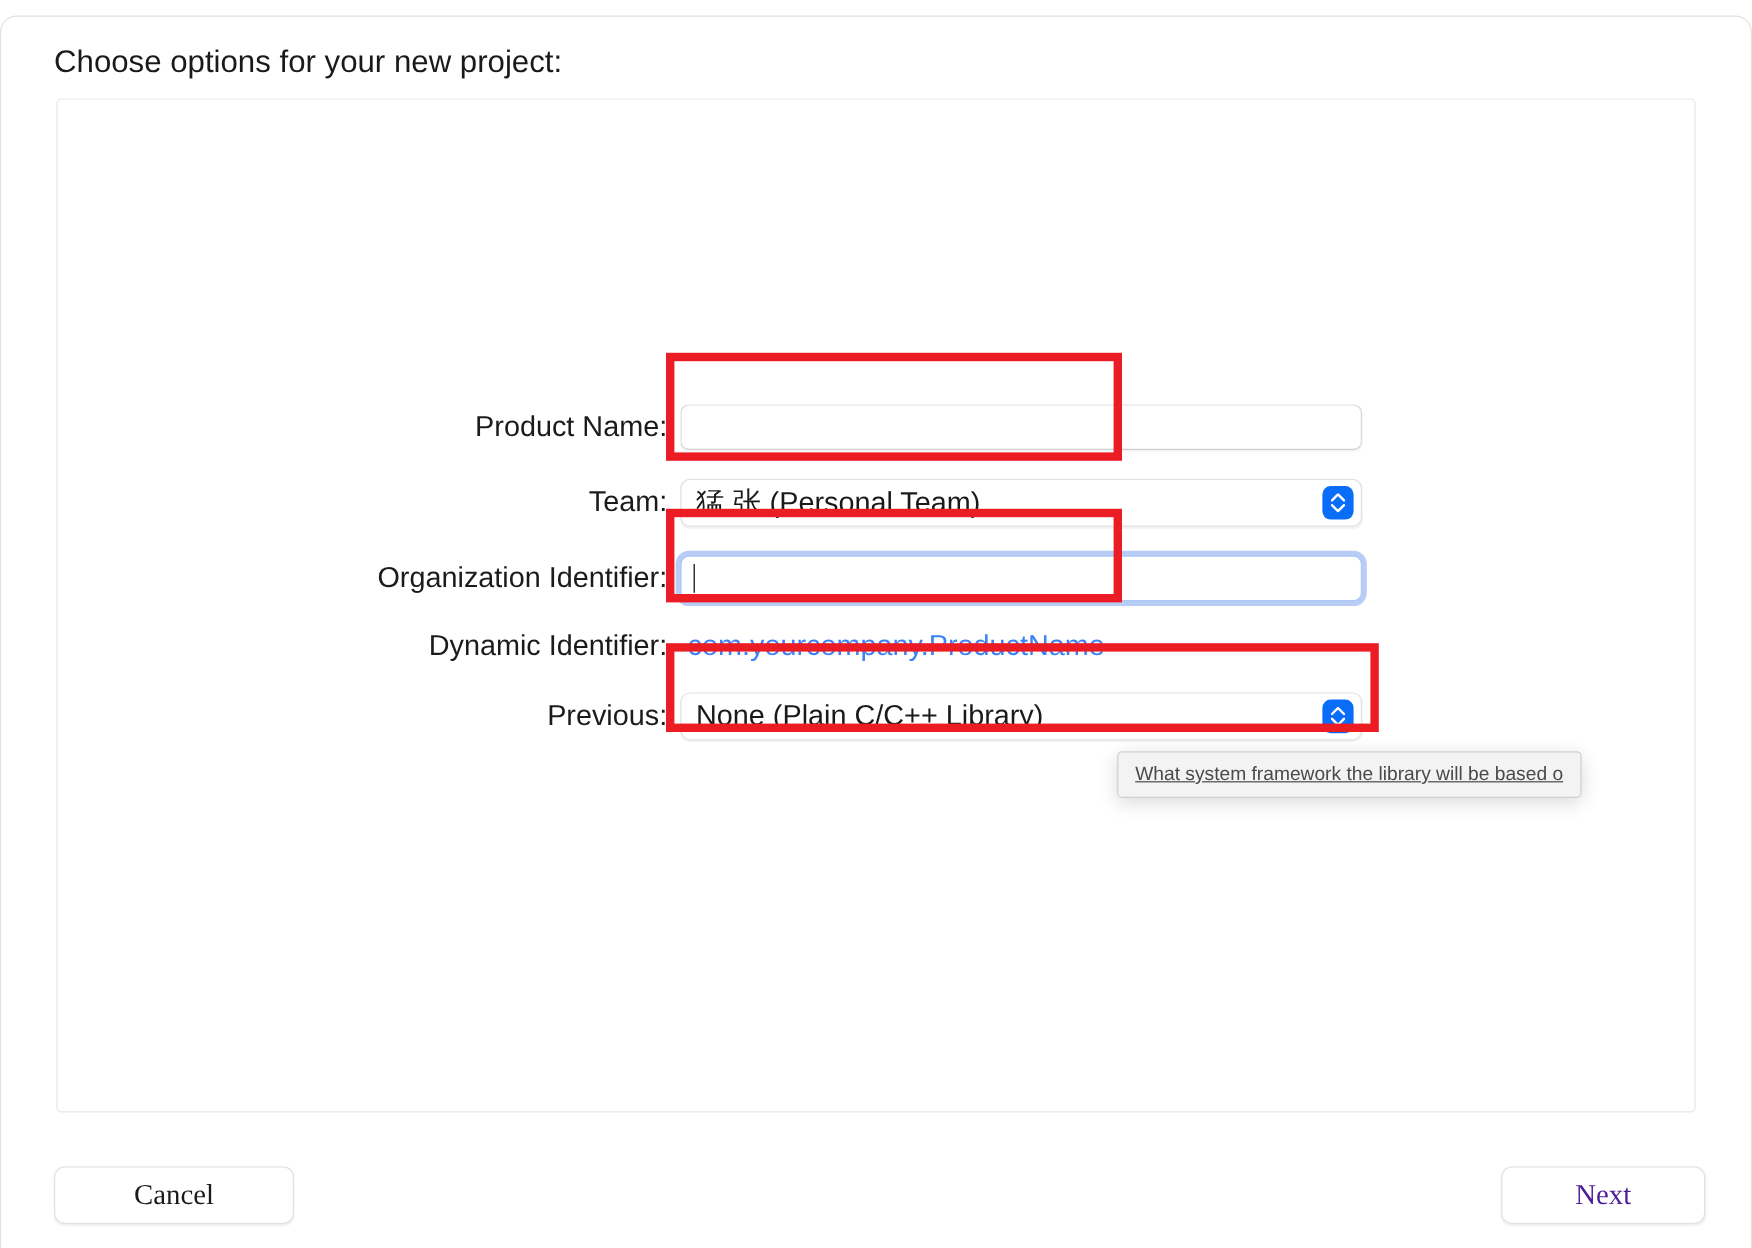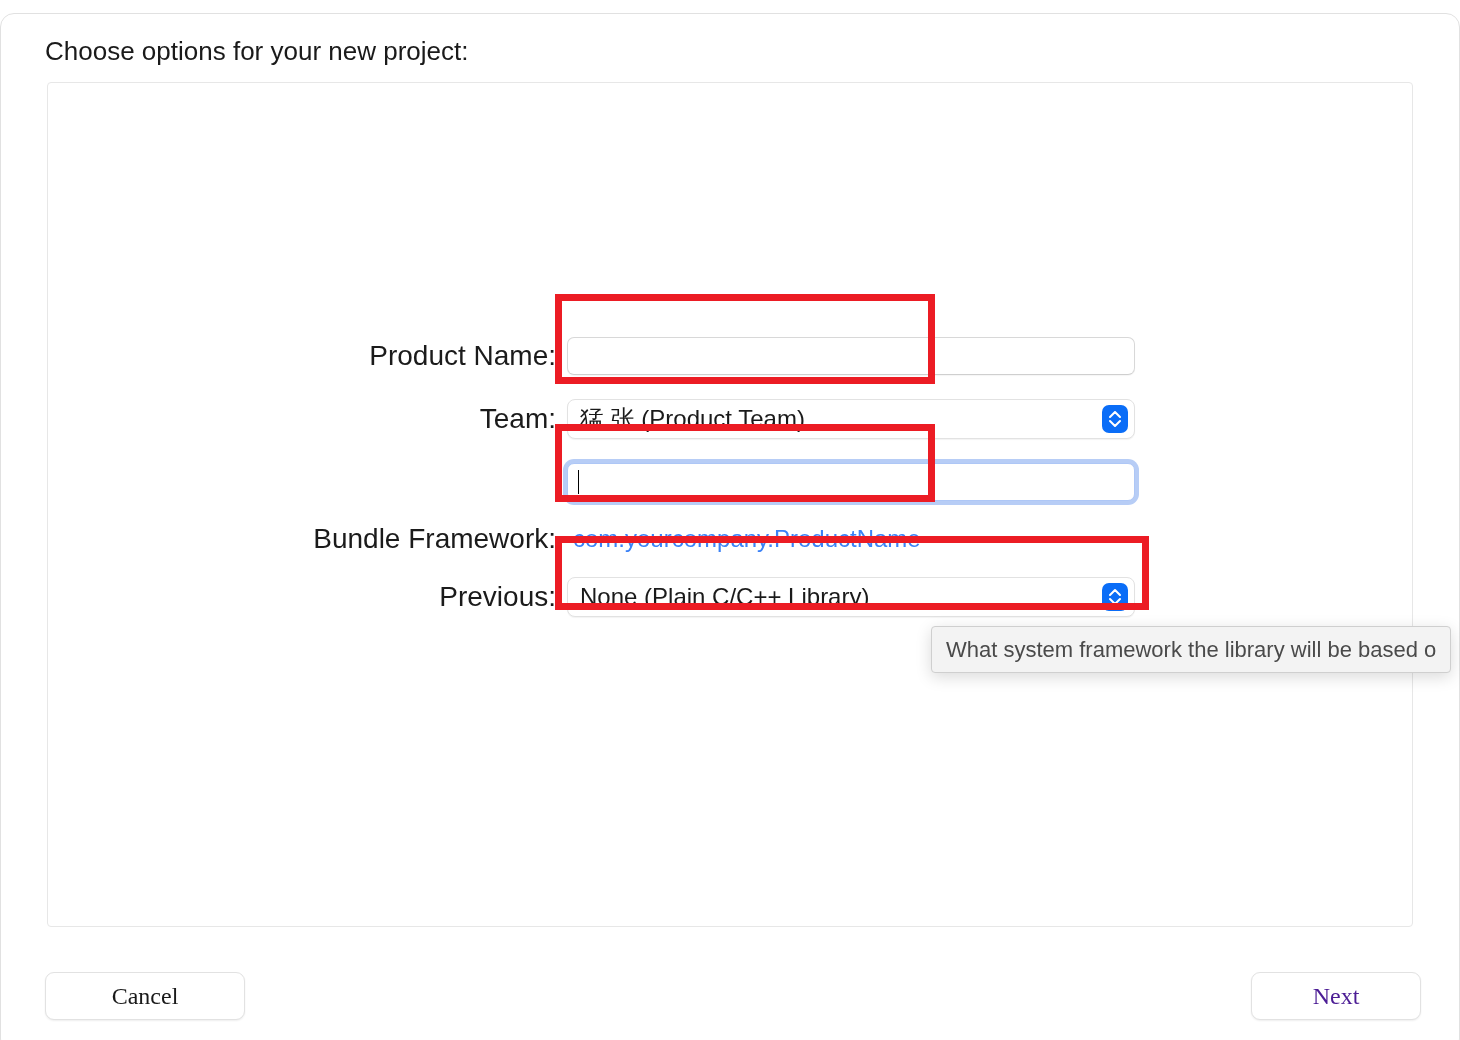--- a/index.html
+++ b/index.html
@@ -43,21 +43,21 @@
   .form-row {
     position: absolute;
     left: 0; right: 0;
     height: 54px;
   }
   .form-label {
     position: absolute;
     left: 0;
     width: 555px;
     text-align: right;
-    font-size: 28px;
+    font-size: 24px;
     color: #1b1b1b;
     top: 50%;
     transform: translateY(-50%);
   }
   .control-wrap {
     position: absolute;
     left: 566px;
     top: 50%;
     transform: translateY(-50%);
     width: 568px;
@@ -126,27 +126,28 @@
     border: 7px solid #ec1c24;
     pointer-events: none;
   }
 
   
   .tooltip {
     position: absolute;
     left: 930px;
     top: 612px;
     padding: 10px 14px 9px 14px;
-    font-size: 22px;
+    font-size: 16px;
     color: #4a4a4a;
     background: #f3f3f3;
     border: 1px solid #cfcfcf;
     border-radius: 4px;
     box-shadow: 0 4px 16px rgba(0,0,0,0.15);
     white-space: nowrap;
+    text-decoration: underline;
   }
 
   
   .btn {
     position: absolute;
     bottom: 32px;
     height: 48px;
     min-width: 170px;
     padding: 0 30px;
     font-size: 24px;
@@ -186,43 +187,44 @@
     <div class="form-label">Product Name:</div>
     <div class="control-wrap">
       <input class="text-field" type="text" value="" style="">
     </div>
   </div>
 
   <div class="form-row" style="top:378px;">
     <div class="form-label">Team:</div>
     <div class="control-wrap">
       <div class="popup">
-        <span>猛 张 (Product Team)</span>
+        <span>猛 张 (Personal Team)</span>
         <span class="chevrons">
           <svg width="12" height="8" viewBox="0 0 12 8">
               <path d="M1 6 L6 1 L11 6" stroke="#fff" stroke-width="2" fill="none" stroke-linecap="round" stroke-linejoin="round"></path>
             </svg>
           <svg width="12" height="8" viewBox="0 0 12 8">
               <path d="M1 2 L6 7 L11 2" stroke="#fff" stroke-width="2" fill="none" stroke-linecap="round" stroke-linejoin="round"></path>
             </svg>
         </span>
       </div>
     </div>
   </div>
 
   <div class="form-row" style="top:441px;">
+    <div class="form-label">Organization Identifier:</div>
     <div class="control-wrap">
       <div class="text-field focused" style="display:flex;align-items:center;">
         <span class="cursor-caret"></span>
       </div>
     </div>
   </div>
 
   <div class="form-row" style="top:498px;">
-    <div class="form-label">Bundle Framework:</div>
+    <div class="form-label">Dynamic Identifier:</div>
     <div class="control-wrap">
       <div class="static-value">com.yourcompany.ProductName</div>
     </div>
   </div>
 
   <div class="form-row" style="top:556px;">
     <div class="form-label">Previous:</div>
     <div class="control-wrap">
       <div class="popup">
         <span>None (Plain C/C++ Library)</span>

